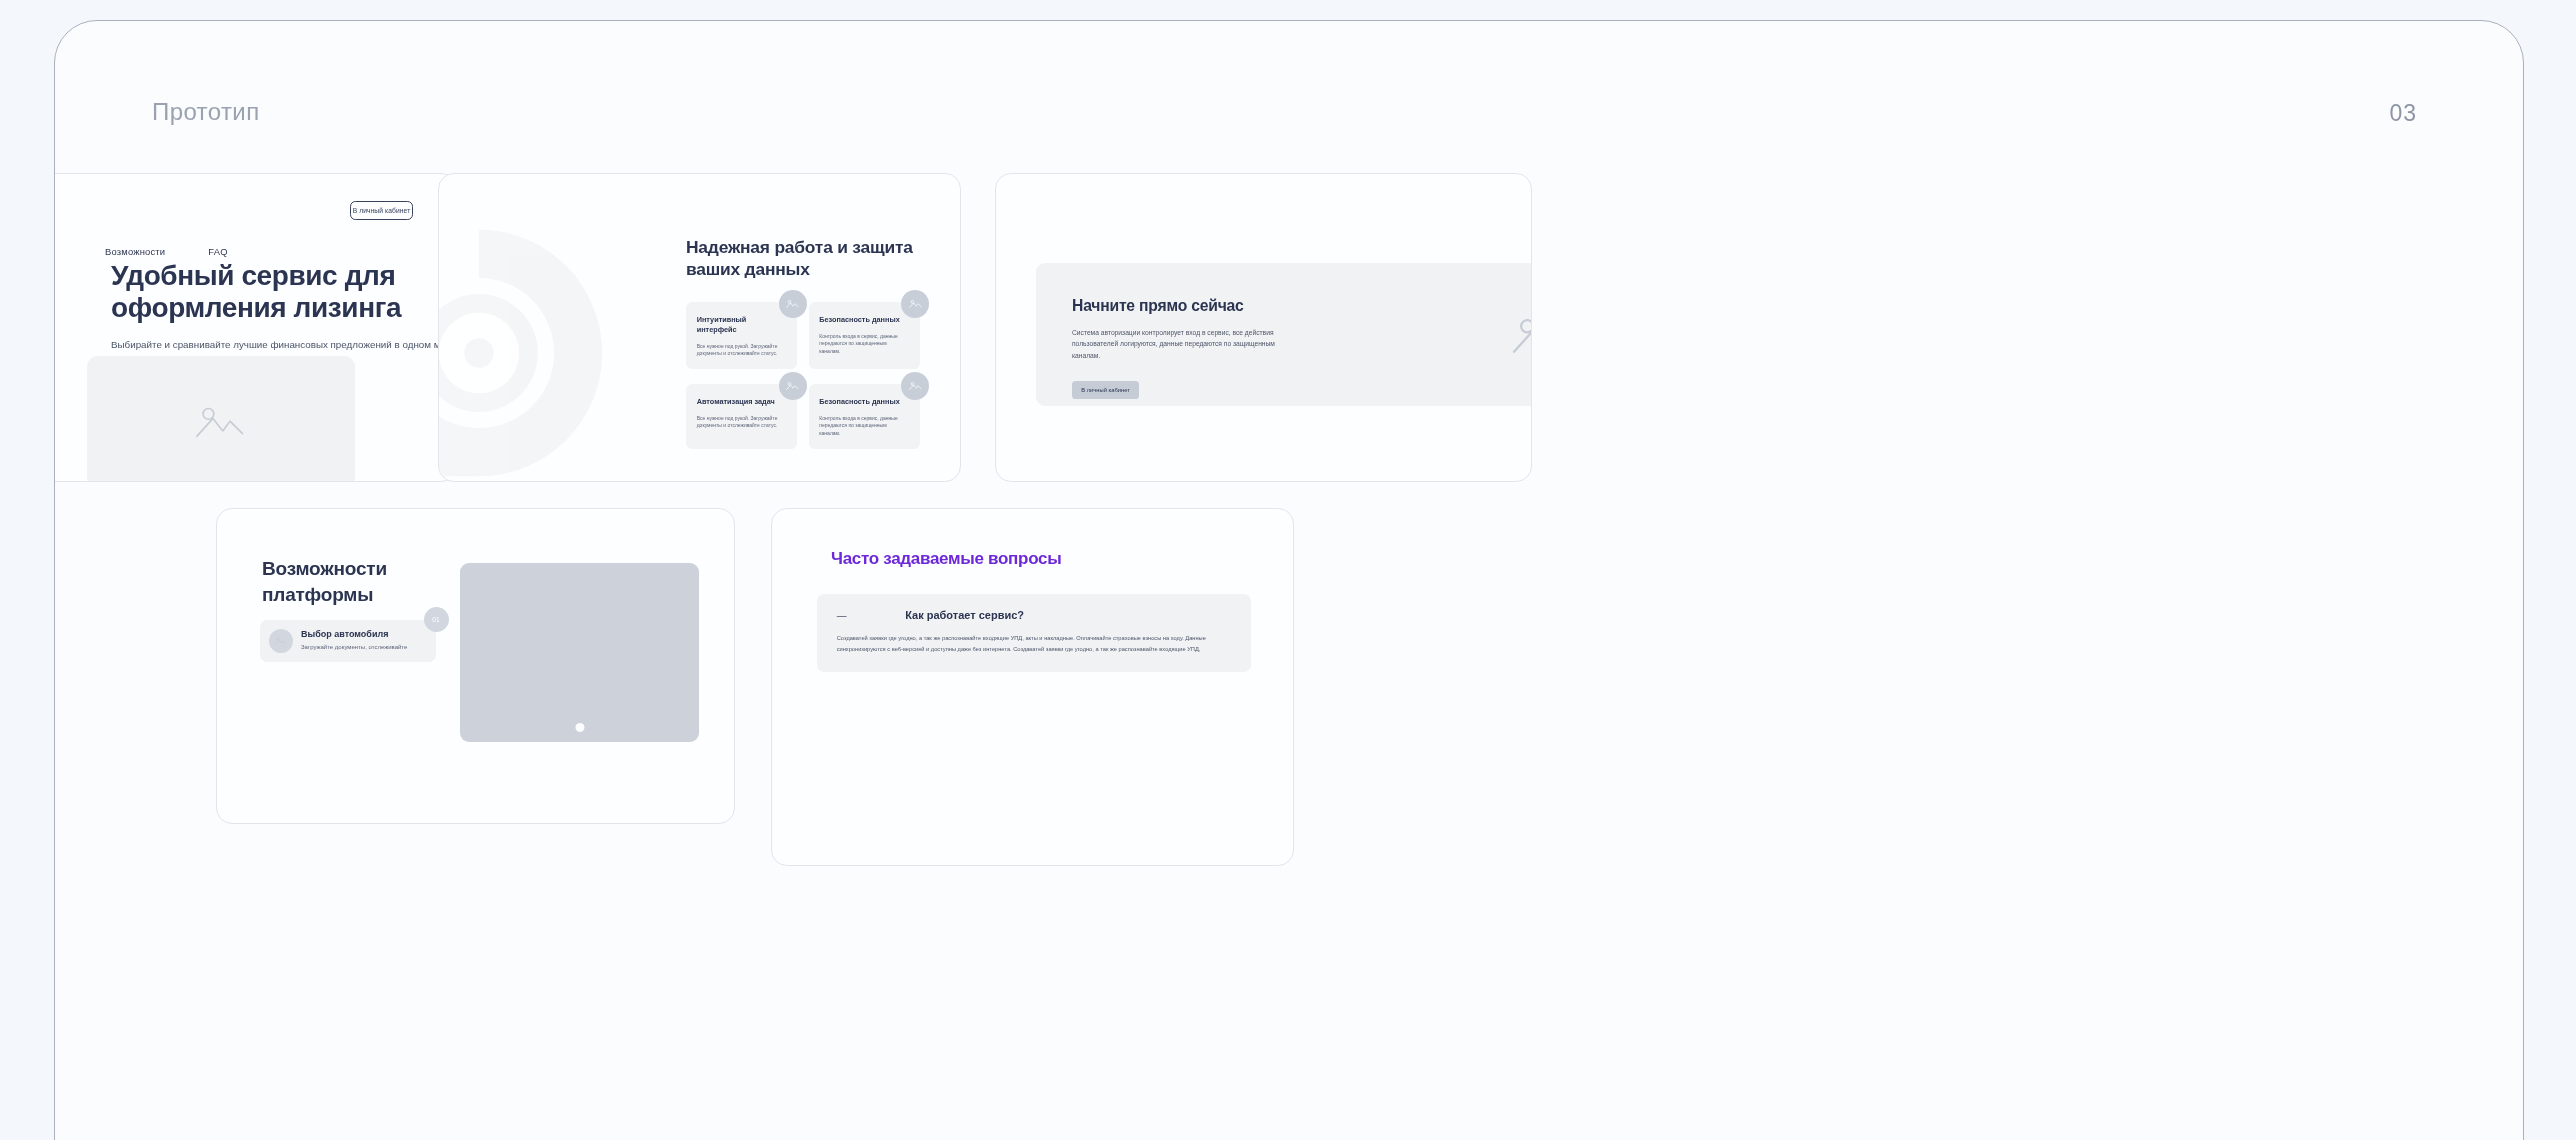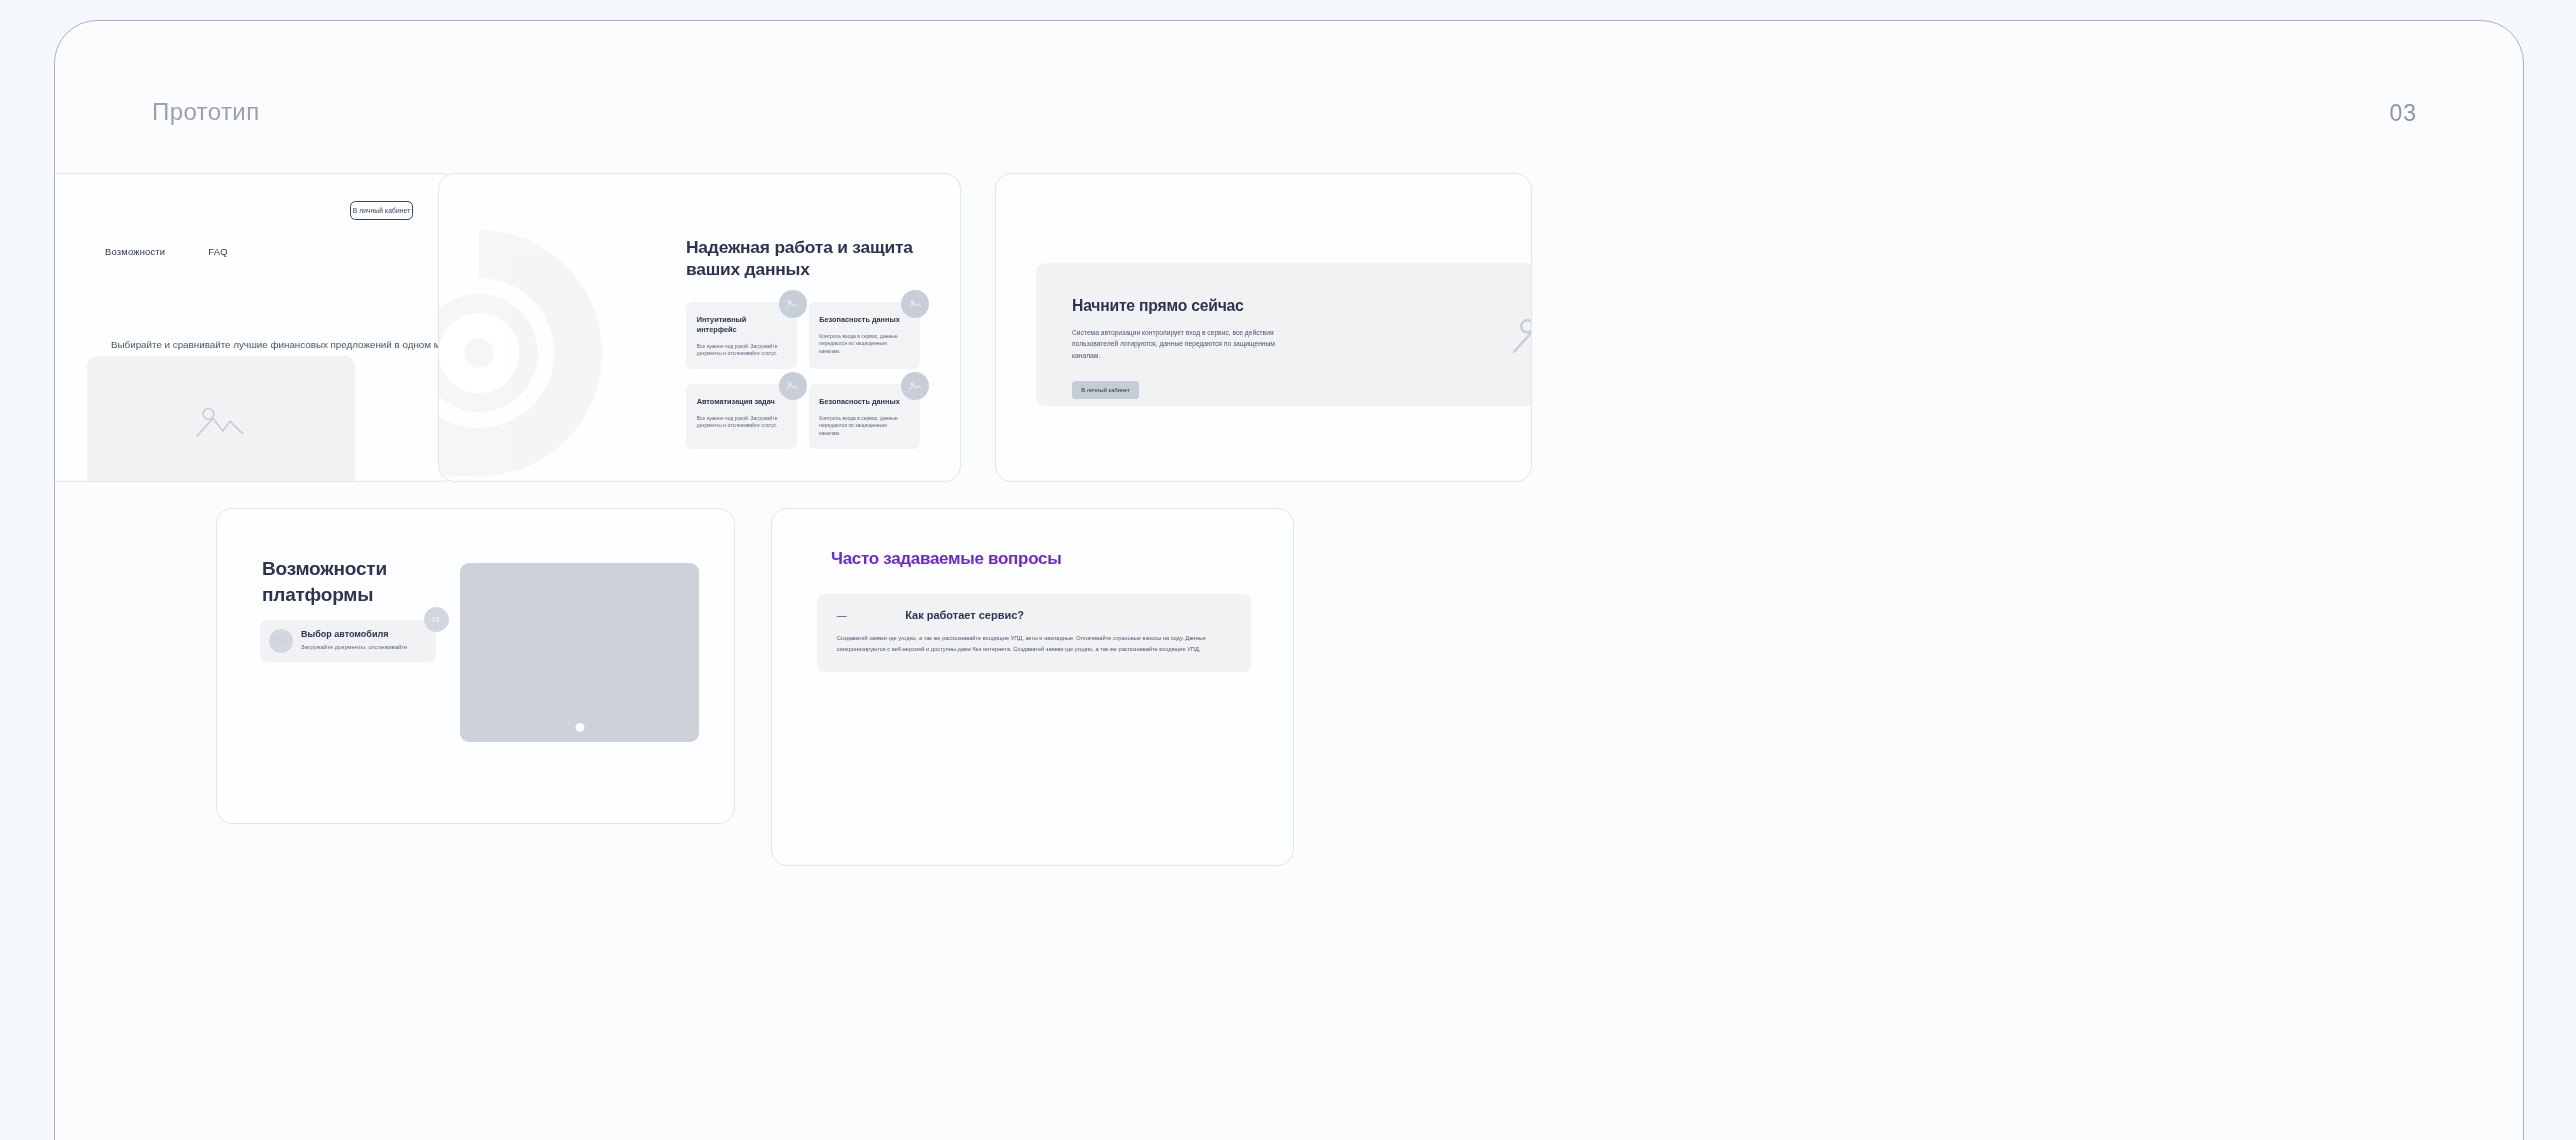--- a/index.html
+++ b/index.html
@@ -182,20 +182,21 @@
 
   <div id="slide-label">Прототип</div>
   <div id="slide-number">03</div>
 
   <div id="hero-card" class="card">
     <nav id="hero-nav">
       <a href="#">Возможности</a>
       <a href="#">FAQ</a>
     </nav>
     <button id="hero-login-btn">В личный кабинет</button>
+    <h1 id="hero-title">Удобный сервис для оформления лизинга</h1>
     <p id="hero-sub">Выбирайте и сравнивайте лучшие финансовых предложений в одном месте</p>
     <div id="hero-media">
       <svg class="ico" width="52" height="36" viewBox="0 0 58 40" fill="none">
         <circle cx="15" cy="11" r="6" stroke="#c6ccd5" stroke-width="1.8"></circle>
         <path d="M2 36 L20 16 L31 30 L39 19 L53 33" stroke="#c6ccd5" stroke-width="1.8" fill="none" stroke-linecap="round" stroke-linejoin="round"></path>
       </svg>
     </div>
   </div>
 
   <div id="sec-card" class="card">

